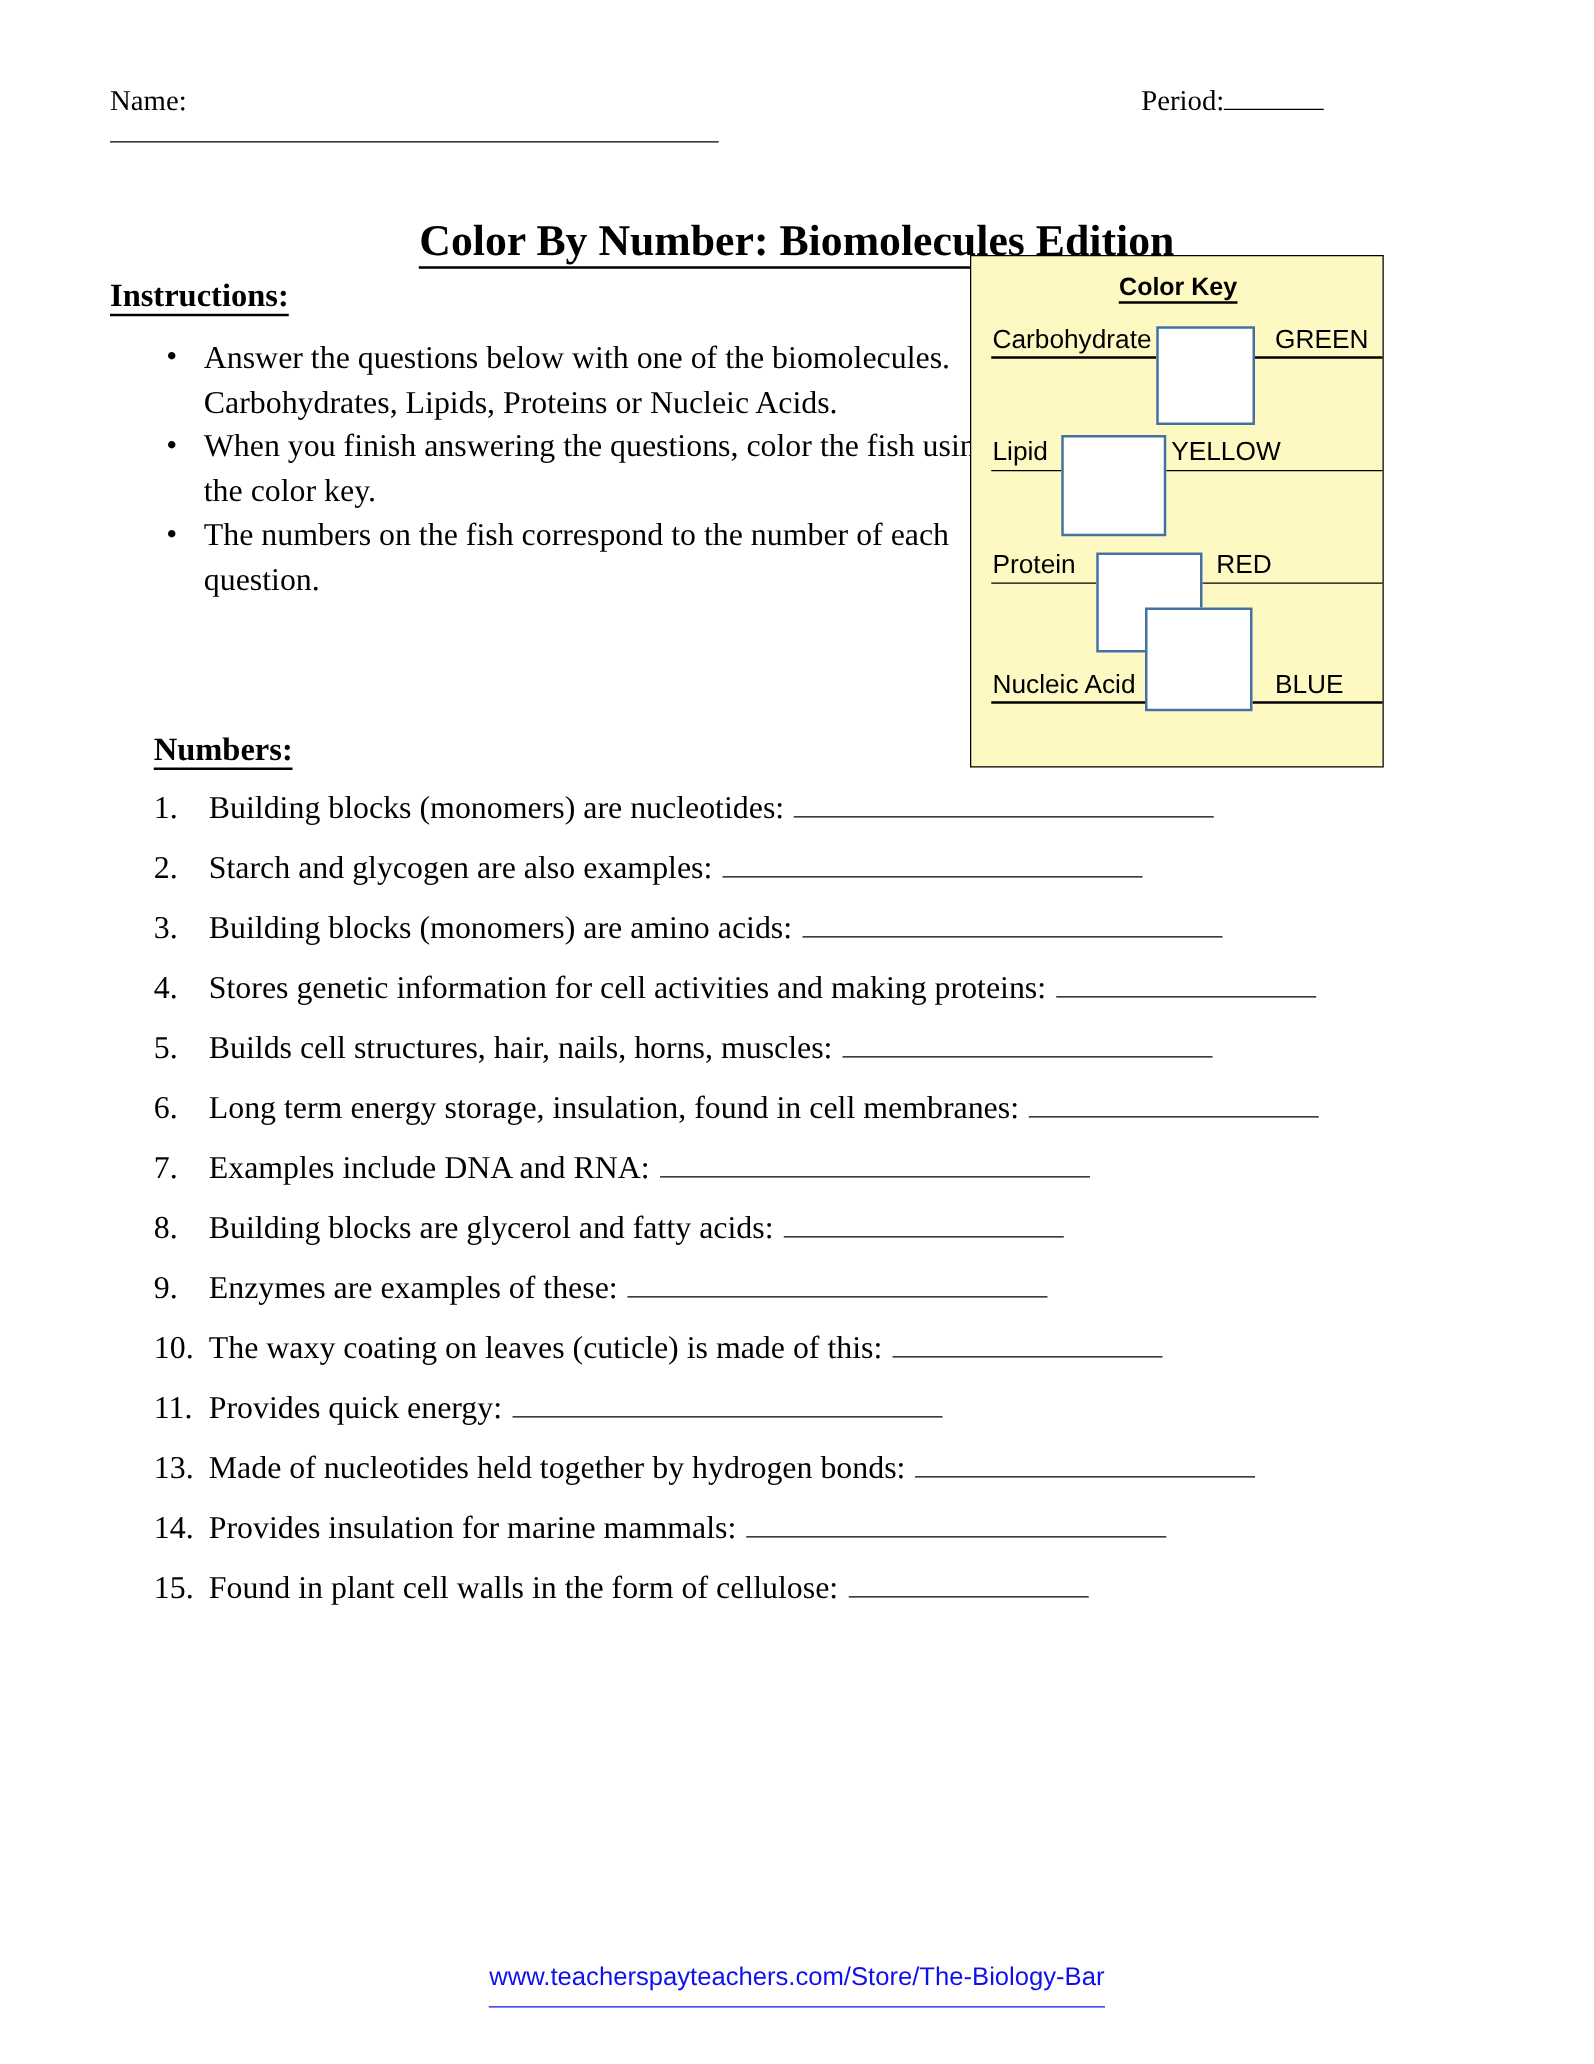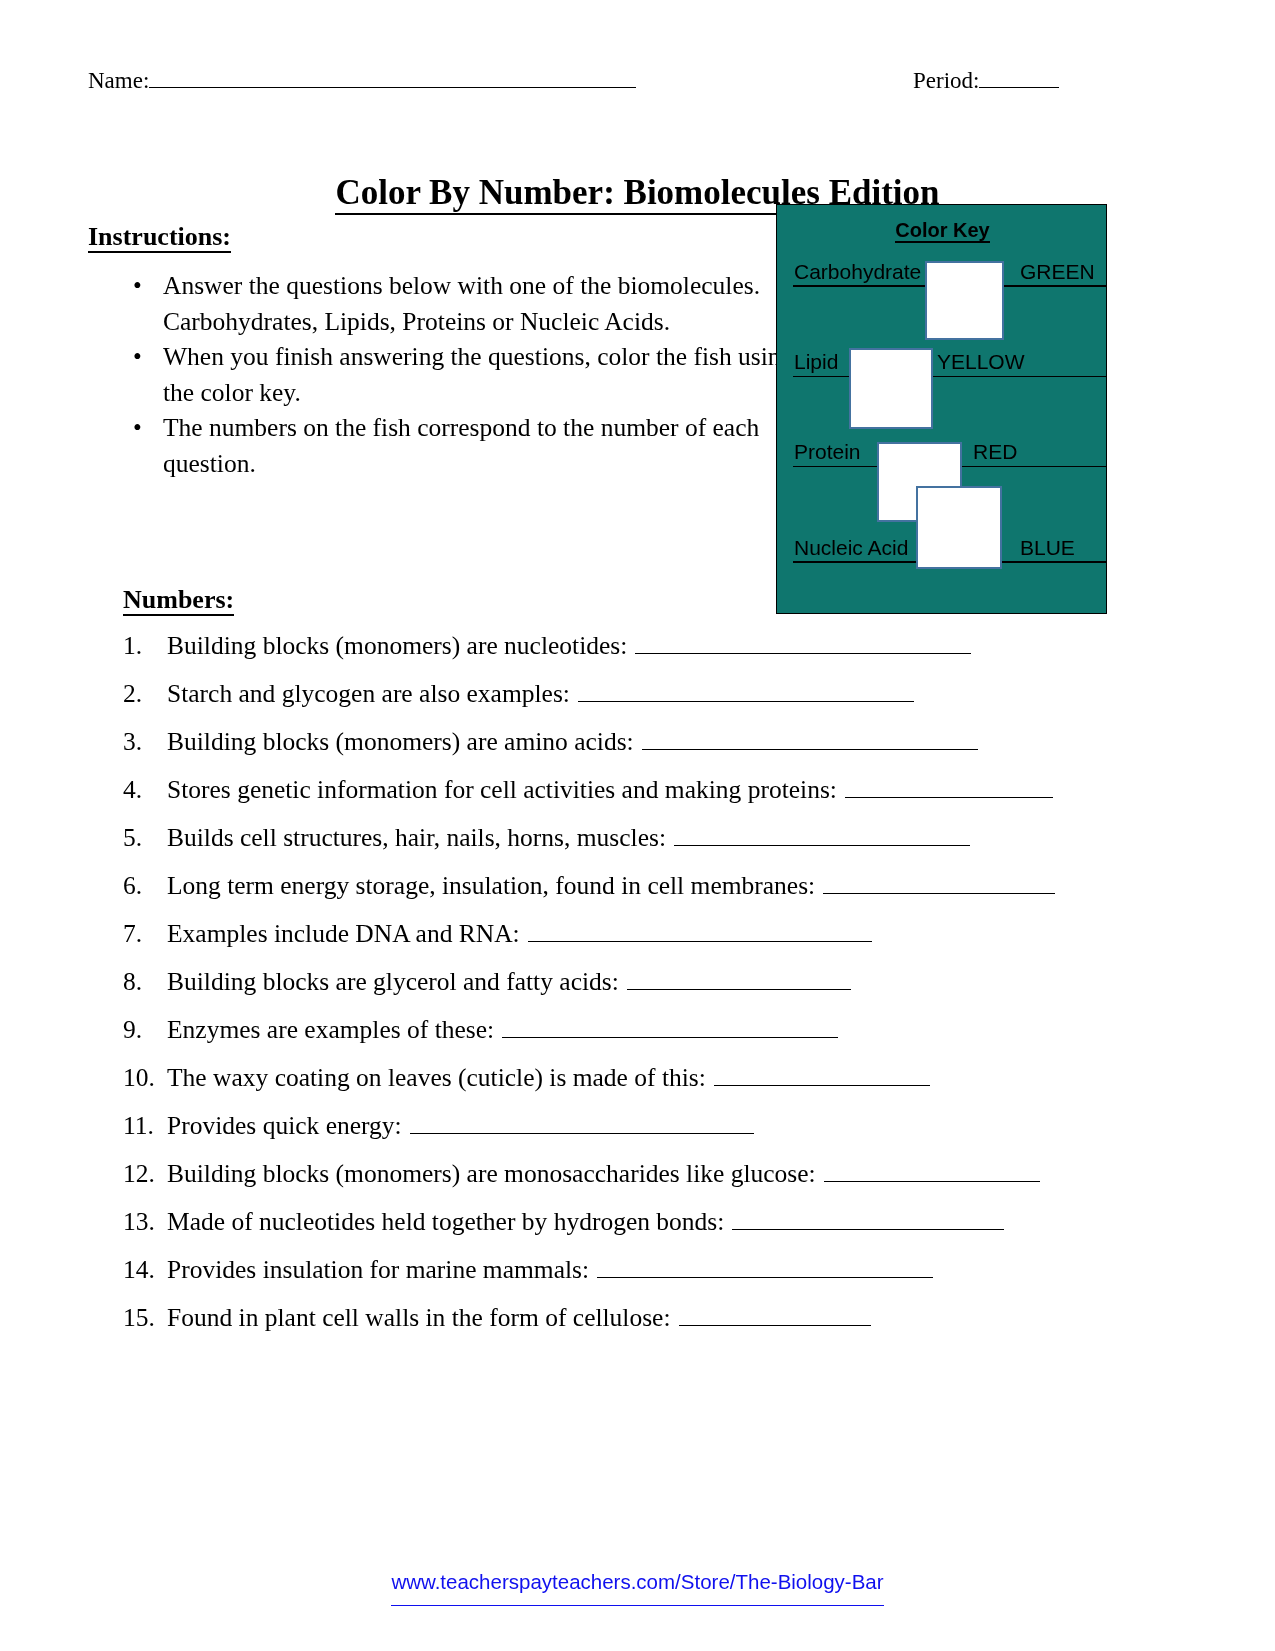--- a/index.html
+++ b/index.html
@@ -32,20 +32,21 @@
     width: 1000px;
     height: 30px;
   }
   .name-group {
     position: absolute;
     left: 0;
     top: 0;
     display: flex;
     align-items: baseline;
     white-space: nowrap;
+    flex-direction: column;
   }
   .period-group {
     position: absolute;
     left: 790px;
     top: 0;
     display: flex;
     align-items: baseline;
     white-space: nowrap;
     margin-left: 35px;
   }
@@ -117,21 +118,21 @@
 
   
   .color-key {
     position: absolute;
     left: 776px;
     top: 204px;
     width: 331px;
     height: 410px;
     border: 1.4px solid #000;
     box-sizing: border-box;
-    background: #0f766e;
+    background: #fef9c3;
   }
   .color-key-title {
     position: absolute;
     left: 0;
     top: 14px;
     width: 331px;
     text-align: center;
     font-family: "Liberation Sans", "DejaVu Sans", sans-serif;
     font-size: 20px;
     font-weight: bold;
@@ -339,23 +340,20 @@
     </div>
 
     <div class="q">
       <span class="num">10.</span><span class="qtext">The waxy coating on leaves (cuticle) is made of this:</span><span class="answer-blank" style="width:216px;"></span>
     </div>
 
     <div class="q">
       <span class="num">11.</span><span class="qtext">Provides quick energy:</span><span class="answer-blank" style="width:344px;"></span>
     </div>
 
-    <div class="q">
-      <span class="num">12.</span><span class="qtext">Building blocks (monomers) are monosaccharides like glucose:</span><span class="answer-blank" style="width:216px;"></span>
-    </div>
 
     <div class="q">
       <span class="num">13.</span><span class="qtext">Made of nucleotides held together by hydrogen bonds:</span><span class="answer-blank" style="width:272px;"></span>
     </div>
 
     <div class="q">
       <span class="num">14.</span><span class="qtext">Provides insulation for marine mammals:</span><span class="answer-blank" style="width:336px;"></span>
     </div>
 
     <div class="q">

